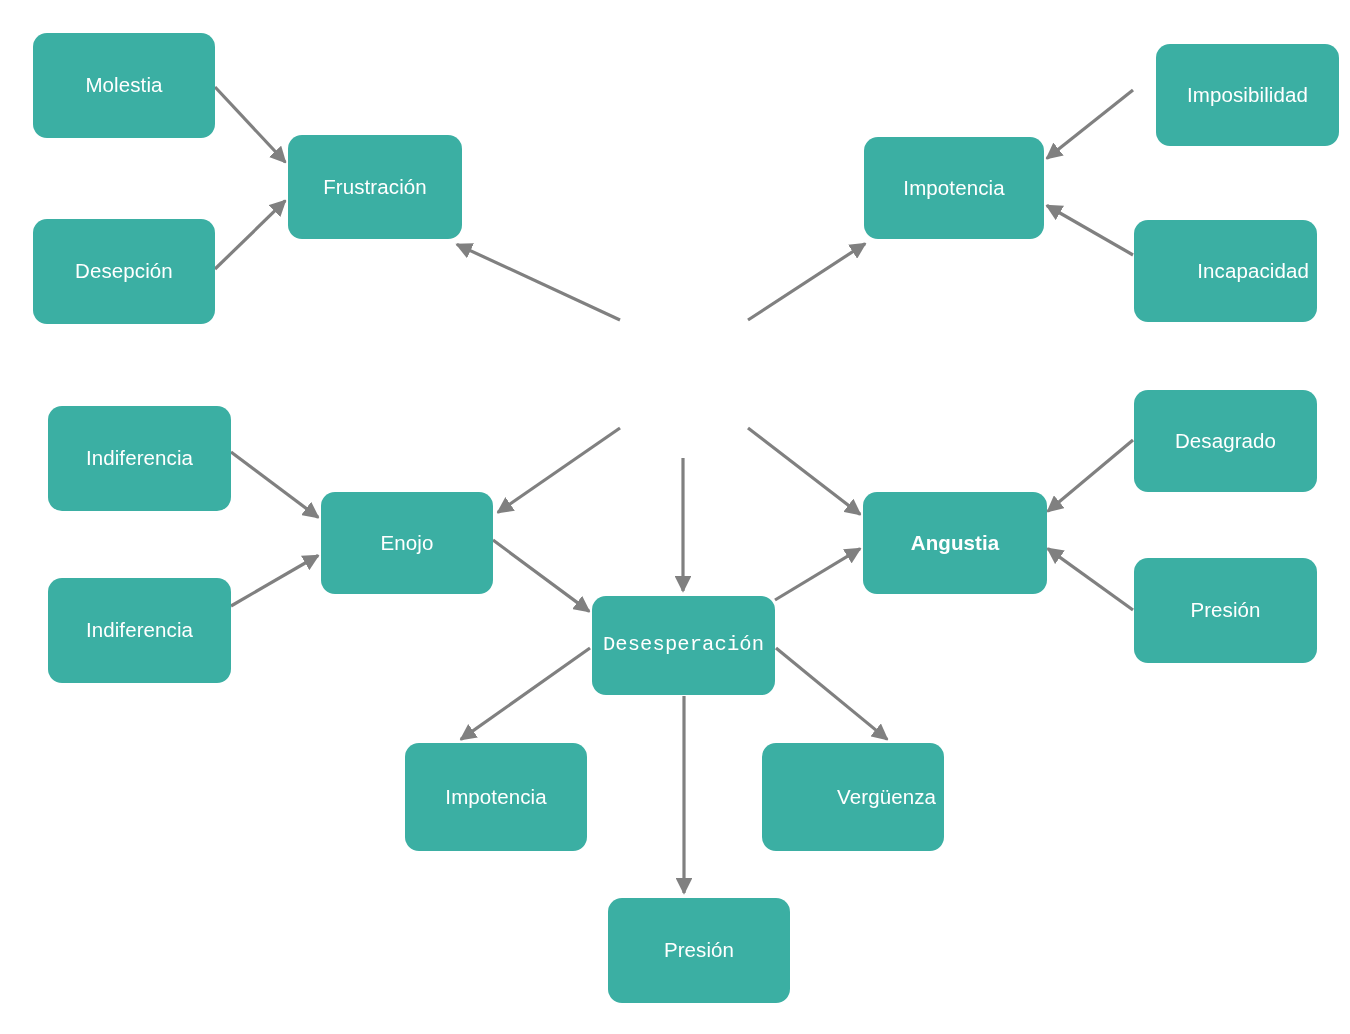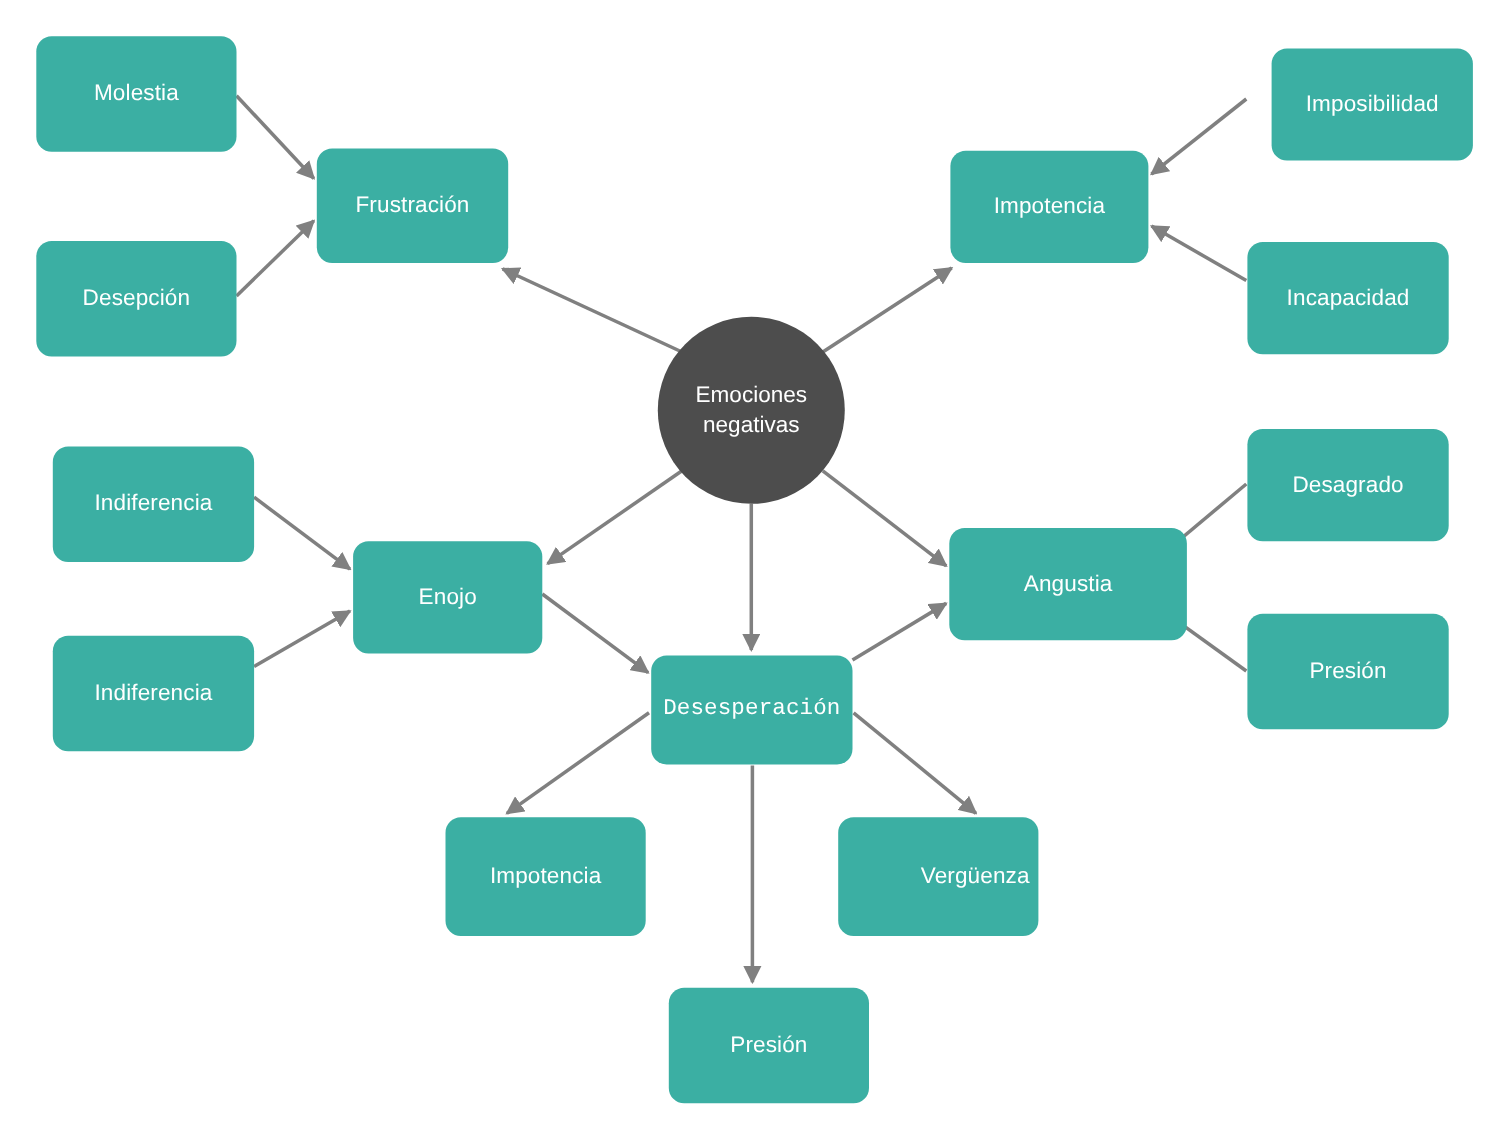--- a/index.html
+++ b/index.html
@@ -96,36 +96,36 @@
       </div>
       <div class="node-box" style="left: 33px; top: 219px; width: 182px; height: 105px; background: rgb(59, 175, 163);">
         <span>Desepción</span>
       </div>
       <div class="node-box" style="left: 288px; top: 135px; width: 174px; height: 104px; background: rgb(59, 175, 163);">
         <span>Frustración</span>
       </div>
       <div class="node-box" style="left: 1134px; top: 44px; width: 183px; height: 102px; background: rgb(59, 175, 163); margin-left: 22px;">
         <span>Imposibilidad</span>
       </div>
-      <div class="node-box" style="left: 1134px; top: 220px; width: 183px; height: 102px; background: rgb(59, 175, 163);">
+      <div class="node-box" style="left: 1134px; top: 220px; width: 183px; height: 102px; background: rgb(59, 175, 163); justify-content: flex-end;">
         <span>Incapacidad</span>
       </div>
       <div class="node-box" style="left: 864px; top: 137px; width: 180px; height: 102px; background: rgb(59, 175, 163);">
         <span>Impotencia</span>
       </div>
       <div class="node-box" style="left: 48px; top: 406px; width: 183px; height: 105px; background: rgb(59, 175, 163);">
         <span>Indiferencia</span>
       </div>
       <div class="node-box" style="left: 48px; top: 578px; width: 183px; height: 105px; background: rgb(59, 175, 163);">
         <span>Indiferencia</span>
       </div>
       <div class="node-box" style="left: 321px; top: 492px; width: 172px; height: 102px; background: rgb(59, 175, 163);">
         <span>Enojo</span>
       </div>
-      <div class="node-box" style="left: 863px; top: 480px; width: 216px; height: 102px; background: rgb(59, 175, 163);">
+      <div class="node-box" style="left: 863px; top: 492px; width: 184px; height: 102px; background: rgb(59, 175, 163); font-weight: bold;">
         <span>Angustia</span>
       </div>
       <div class="node-box" style="left: 1134px; top: 390px; width: 183px; height: 102px; background: rgb(59, 175, 163);">
         <span>Desagrado</span>
       </div>
       <div class="node-box" style="left: 1134px; top: 558px; width: 183px; height: 105px; background: rgb(59, 175, 163);">
         <span>Presión</span>
       </div>
       <div class="node-box" style="left: 592px; top: 596px; width: 183px; height: 99px; background: rgb(59, 175, 163); font-family: Liberation Mono, monospace;">
         <span>Desesperación</span>
@@ -134,20 +134,14 @@
         <span>Impotencia</span>
       </div>
       <div class="node-box" style="left: 762px; top: 743px; width: 182px; height: 108px; background: rgb(59, 175, 163); justify-content: flex-end;">
         <span>Vergüenza</span>
       </div>
       <div class="node-box" style="left: 608px; top: 898px; width: 182px; height: 105px; background: rgb(59, 175, 163);">
         <span>Presión</span>
       </div>
     </div>
 
-  <div class="node-circle" id="center-node" style="left: 598px; top: 288px; width: 170px; height: 170px; background: rgb(77, 77, 77); color: rgb(255, 255, 255);">
-    <span>
-      <span>Emociones</span><br>
-      <span>negativas</span>
-    </span>
-  </div>
 
 </div>
 
 </body></html>

